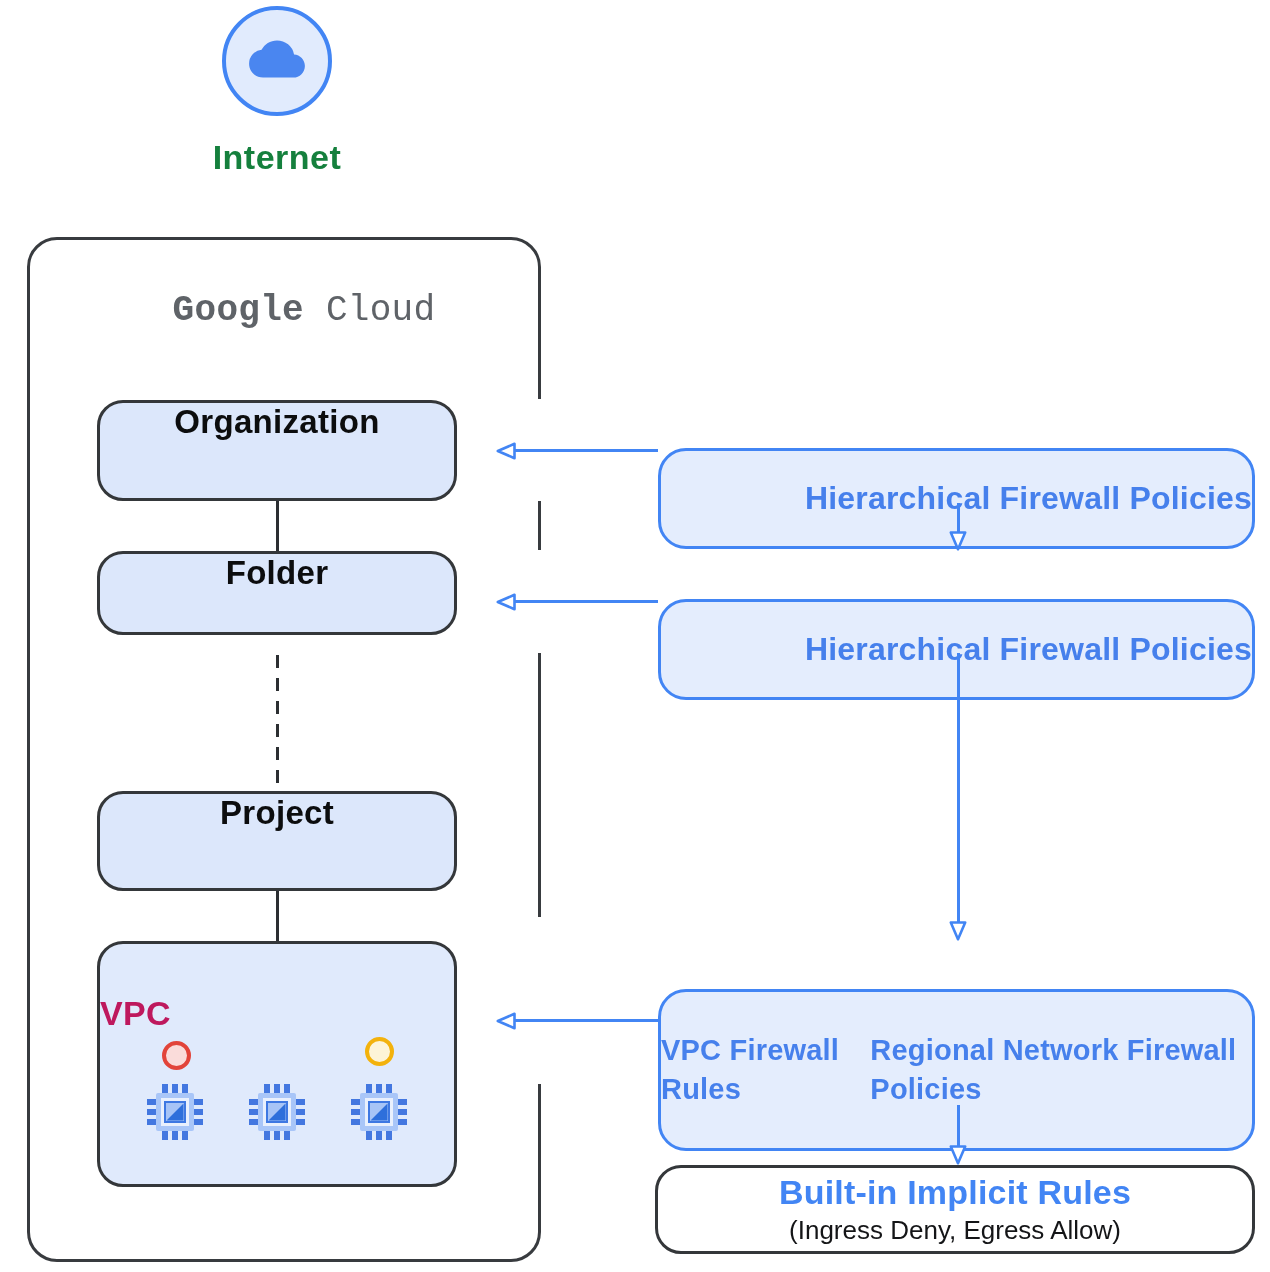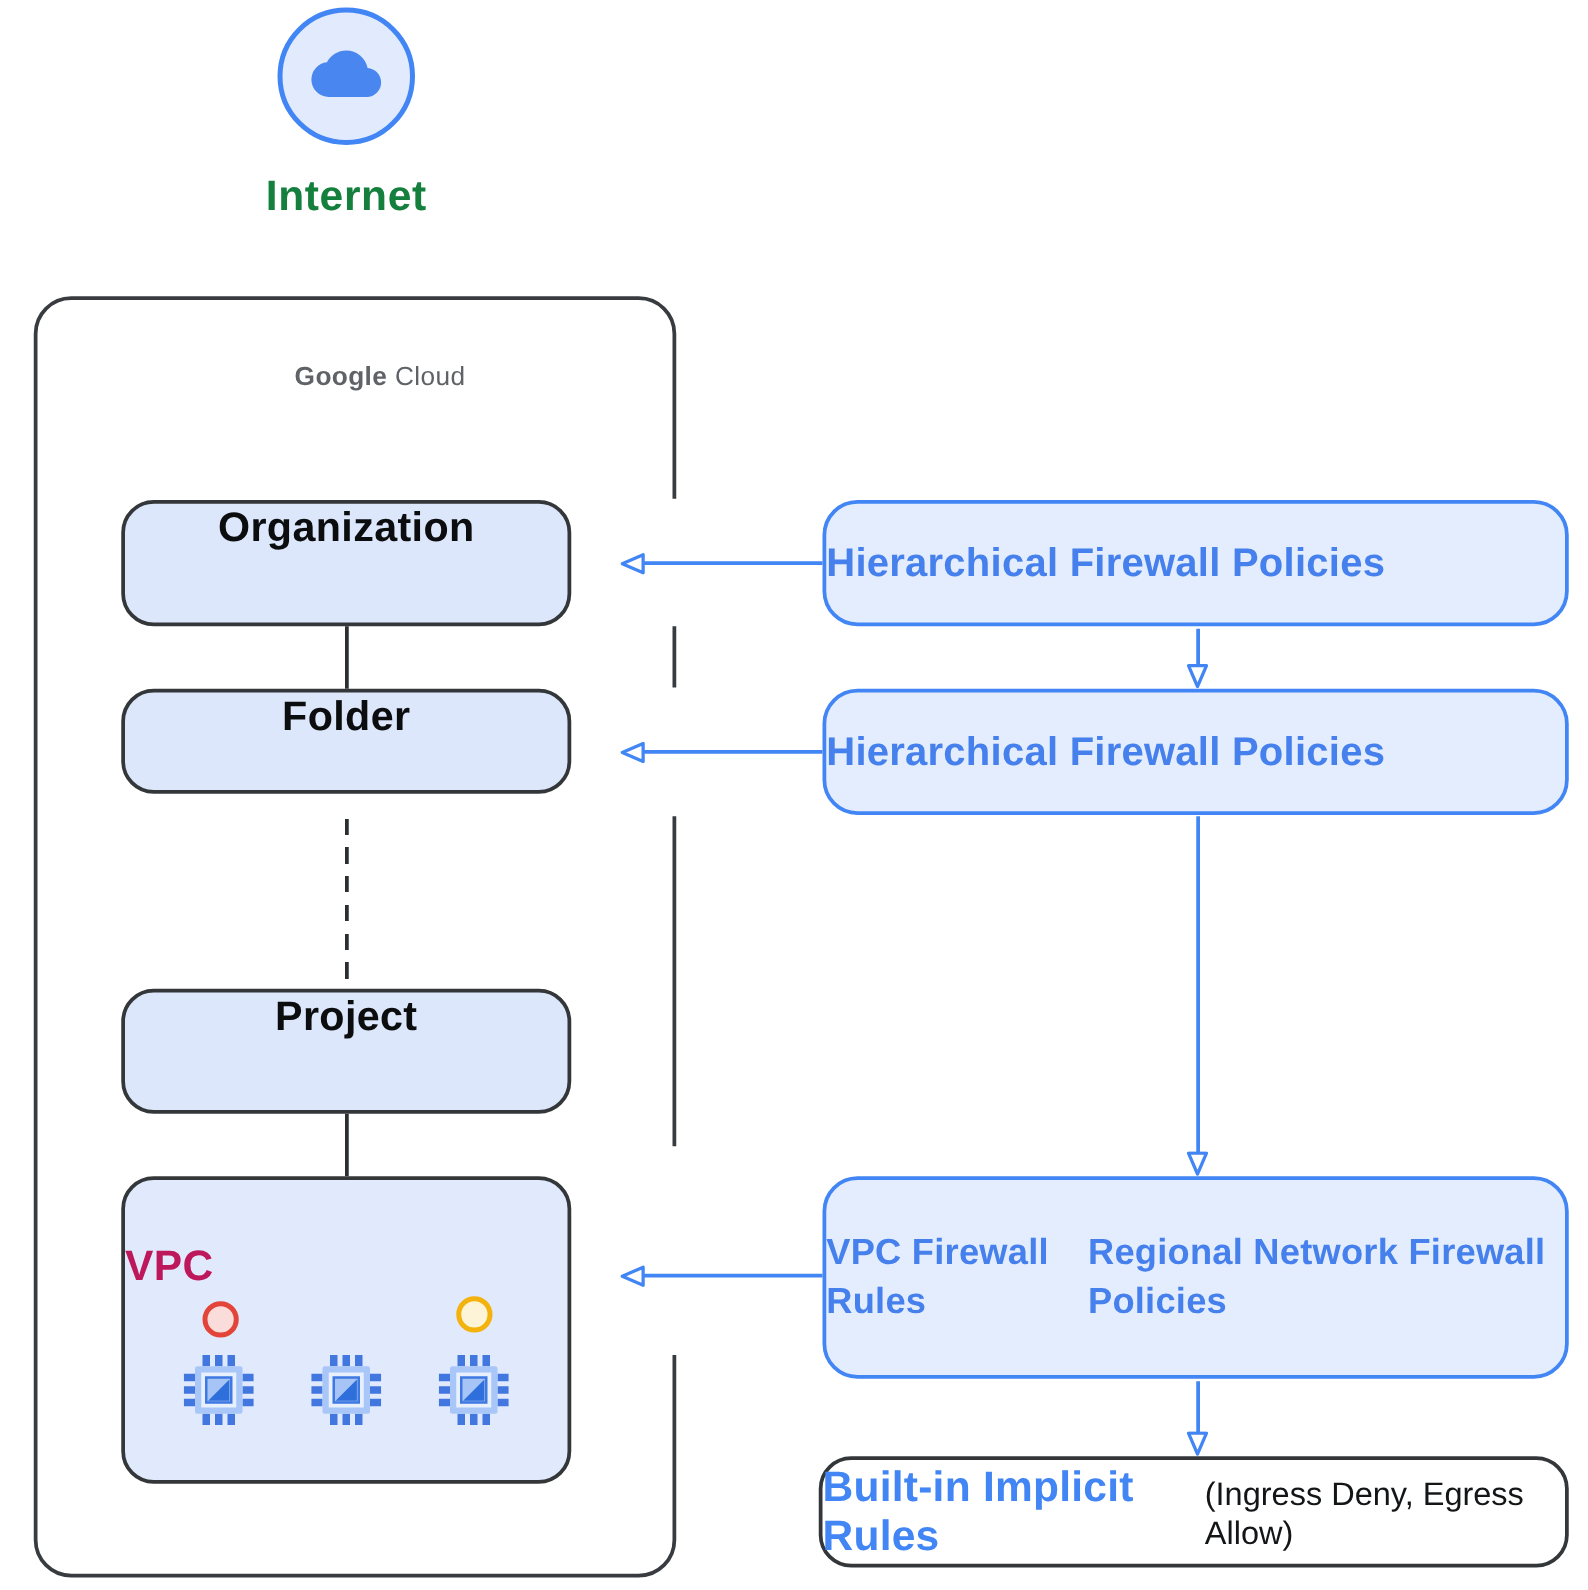--- a/index.html
+++ b/index.html
@@ -39,22 +39,22 @@
   }
   .border-mask {
     left: 533px; width: 14px; background: #ffffff; z-index: 2;
   }
   .mask-1 { top: 399px; height: 102px; }
   .mask-2 { top: 550px; height: 103px; }
   .mask-3 { top: 917px; height: 167px; }
 
   .gc-label {
     left: 27px; top: 290px; width: 554px;
-    text-align: center; font-size: 21px; color: #5f6368;
-    z-index: 3; letter-spacing: 0.3px;
+    text-align: center; font-size: 36px; color: #5f6368;
+    z-index: 3; letter-spacing: 0.3px; font-family: Liberation Mono, monospace;
   }
   .gc-label .brand { font-weight: 600; }
   .gc-label .suffix { font-weight: 400; }
 
   
   .node {
     left: 97px; width: 360px;
     background: #dce7fb;
     border: 3px solid #34373a; border-radius: 26px;
     display: flex; align-items: flex-start; justify-content: center;
@@ -88,35 +88,35 @@
   .chip { width: 56px; height: 56px; z-index: 4; }
   .chip-1 { left: 147px; top: 1084px; }
   .chip-2 { left: 249px; top: 1084px; }
   .chip-3 { left: 351px; top: 1084px; }
 
   
   .policy-box {
     left: 658px; width: 597px;
     background: #e4edfd;
     border: 3px solid #4285f4; border-radius: 28px;
-    display: flex; align-items: center; justify-content: flex-start;
+    display: flex; align-items: center; justify-content: flex-end;
     font-size: 32px; font-weight: 600; color: #4680ec;
-    z-index: 3; letter-spacing: 0.2px;
+    z-index: 3; letter-spacing: 0.2px; margin-top: 48px;
   }
   .hfp-1 { top: 400px; height: 101px; }
   .hfp-2 { top: 551px; height: 101px; }
   .rules-box {
     top: 941px; height: 162px;
     font-size: 29px; line-height: 39px;
   }
   .builtin-box {
     left: 655px; top: 1165px; width: 600px; height: 89px;
     background: #ffffff;
     border: 3px solid #34373a; border-radius: 26px;
-    display: flex; align-items: center; justify-content: center;
+    display: flex; flex-direction: column; align-items: center; justify-content: center;
     z-index: 3;
   }
   .builtin-title { font-size: 34px; font-weight: 700; color: #4285f4; letter-spacing: 0.2px; }
   .builtin-subtitle { font-size: 26px; font-weight: 500; color: #141517; margin-top: 3px; }
 
   
   .arrow-line-h { height: 3px; background: #4285f4; z-index: 5; }
   .arrow-line-v { width: 3px; background: #4285f4; z-index: 5; }
   .ah { z-index: 6; }
   .a1-line { left: 514px; top: 449px; width: 144px; }

